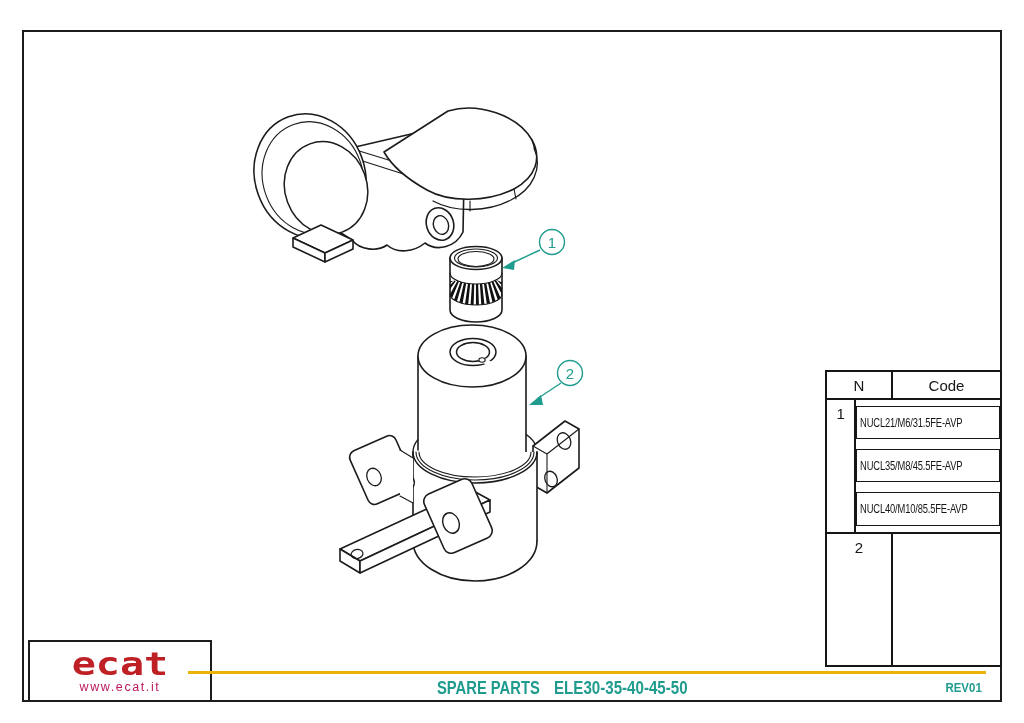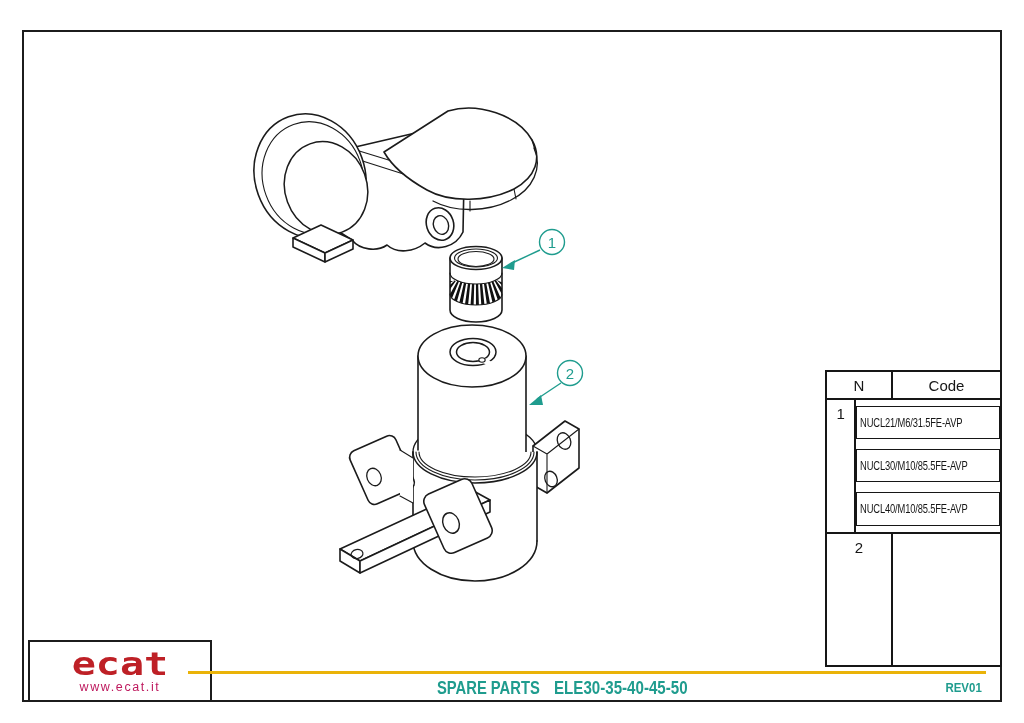--- a/index.html
+++ b/index.html
@@ -166,21 +166,21 @@
     <div class="pt-h-code">Code</div>
   </div>
   <div class="pt-body">
     <div class="pt-group first">
       <div class="pt-n">1</div>
       <div class="pt-codes">
         <div class="pt-code">
             <span>NUCL21/M6/31.5FE-AVP</span>
           </div>
         <div class="pt-code">
-            <span>NUCL30/M10/85.5FE-AVP</span>
+            <span>NUCL35/M8/45.5FE-AVP</span>
           </div>
         <div class="pt-code">
             <span>NUCL40/M10/85.5FE-AVP</span>
           </div>
       </div>
     </div>
     <div class="pt-group">
       <div class="pt-n">2</div>
     </div>
   </div>

